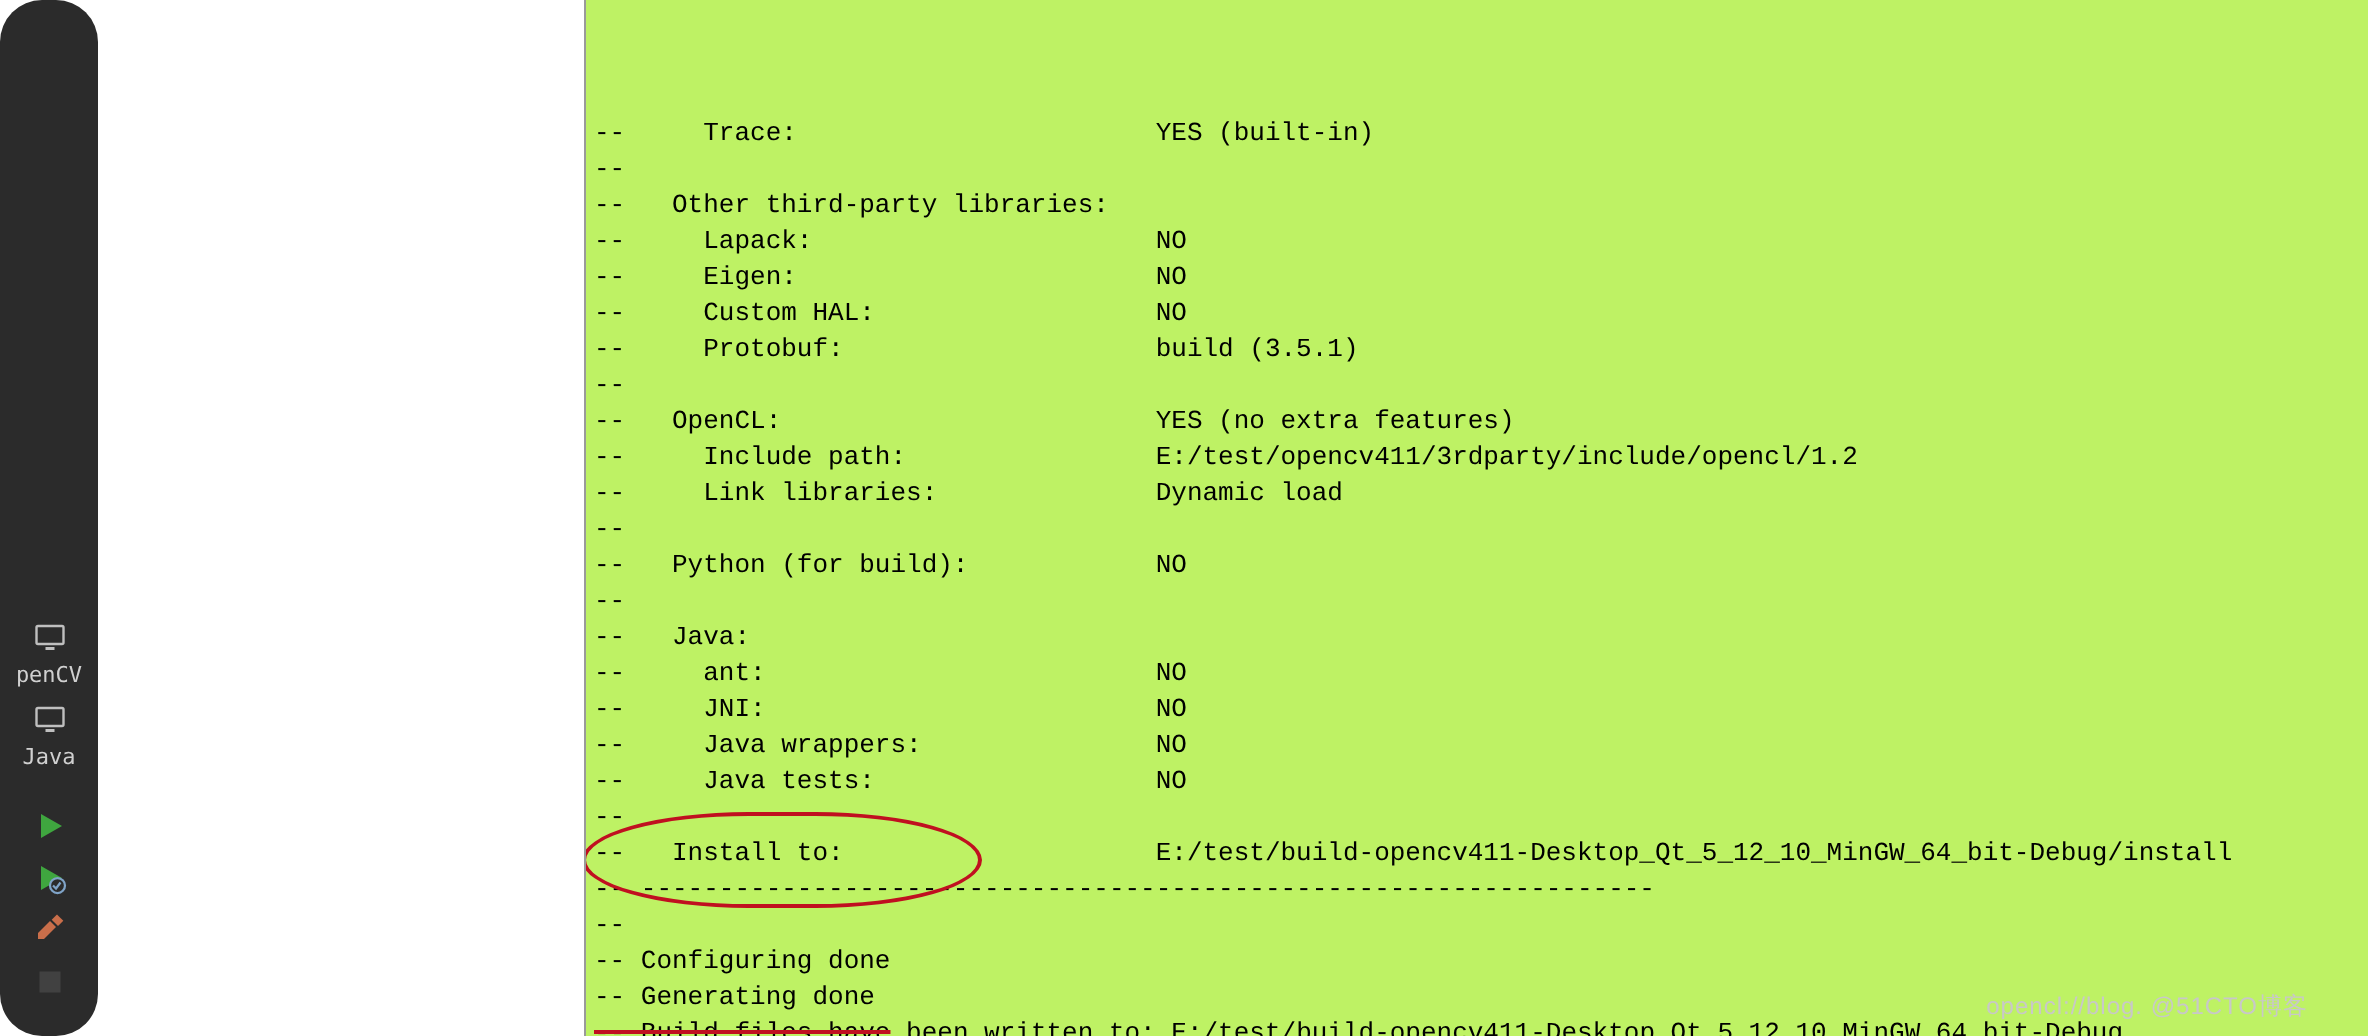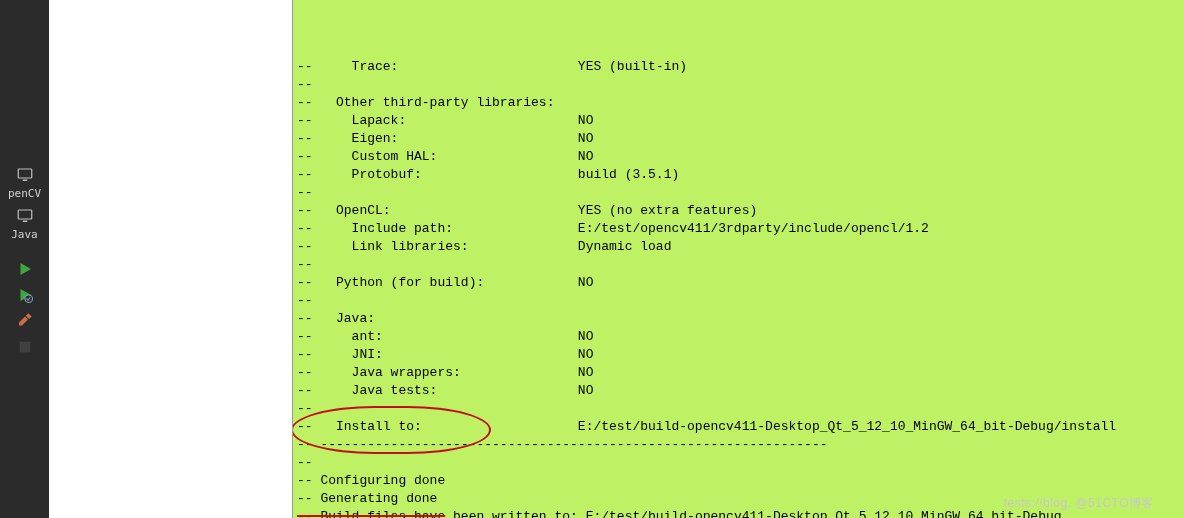--- a/index.html
+++ b/index.html
@@ -1,18 +1,18 @@
 <!DOCTYPE html>
 <html><head>
 <meta charset="utf-8">
 <style>
   * { box-sizing: border-box; margin: 0; padding: 0; }
   html, body { width: 1184px; height: 518px; overflow: hidden; font-family: Consolas, "Courier New", monospace; font-size: 13px; background: #fff; }
   .app { display: flex; width: 100%; height: 100%; }
-  .sidebar { width: 49px; height: 100%; background: #2b2b2b; display: flex; flex-direction: column; justify-content: center; padding-bottom: 0; }
+  .sidebar { width: 49px; height: 100%; background: #2b2b2b; display: flex; flex-direction: column; justify-content: flex-end; padding-bottom: 16px; border-radius: 21px; }
   .side-section { display: flex; flex-direction: column; align-items: center; }
   .side-label { font-family: "SimSun", "MS Gothic", monospace; font-size: 11px; color: #d0d0d0; text-align: center; line-height: 1; margin-top: 4px; }
   .side-item { width: 100%; display: flex; flex-direction: column; align-items: center; padding: 6px 0 2px 0; }
   .side-svg { width: 18px; height: 18px; }
   .run-icon { fill: #3fa63f; }
   .tool-icon { fill: #c96e4a; }
   .stop-icon { fill: #6a6a6a; }
   .gap { height: 12px; }
   .main { flex: 1; display: flex; position: relative; }
   .left-pad { width: 243px; height: 100%; background: #fff; }
@@ -81,16 +81,16 @@
 
   <div class="main">
     <div class="left-pad"></div>
     <div class="divider"></div>
 
     <div class="output" id="output">
       
       <span class="out-line">--     Trace:                       YES (built-in)</span><span class="out-line">-- </span><span class="out-line">--   Other third-party libraries:</span><span class="out-line">--     Lapack:                      NO</span><span class="out-line">--     Eigen:                       NO</span><span class="out-line">--     Custom HAL:                  NO</span><span class="out-line">--     Protobuf:                    build (3.5.1)</span><span class="out-line">-- </span><span class="out-line">--   OpenCL:                        YES (no extra features)</span><span class="out-line">--     Include path:                E:/test/opencv411/3rdparty/include/opencl/1.2</span><span class="out-line">--     Link libraries:              Dynamic load</span><span class="out-line">-- </span><span class="out-line">--   Python (for build):            NO</span><span class="out-line">-- </span><span class="out-line">--   Java:                          </span><span class="out-line">--     ant:                         NO</span><span class="out-line">--     JNI:                         NO</span><span class="out-line">--     Java wrappers:               NO</span><span class="out-line">--     Java tests:                  NO</span><span class="out-line">-- </span><span class="out-line">--   Install to:                    E:/test/build-opencv411-Desktop_Qt_5_12_10_MinGW_64_bit-Debug/install</span><span class="out-line">-- -----------------------------------------------------------------</span><span class="out-line">-- </span><span class="out-line">-- Configuring done</span><span class="out-line">-- Generating done</span><span class="out-line"><span class="strike">-- Build files have</span><span> been written to: E:/test/build-opencv411-Desktop_Qt_5_12_10_MinGW_64_bit-Debug</span></span><div class="annot" style="left:-2px; top:406px; width:200px; height:48px;"></div>
     </div>
 
-    <div class="watermark">tests://blog. @51CTO博客</div>
+    <div class="watermark">opencl://blog. @51CTO博客</div>
   </div>
 
 </div>
 
 </body></html>

